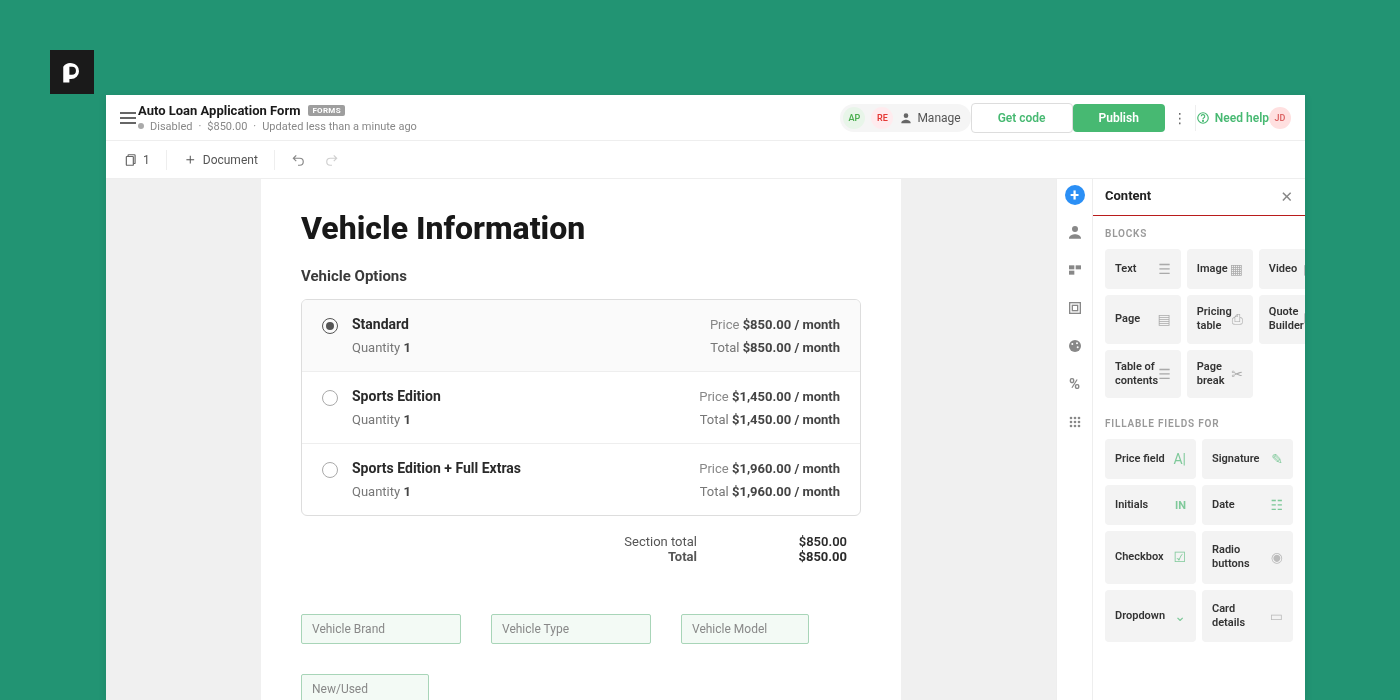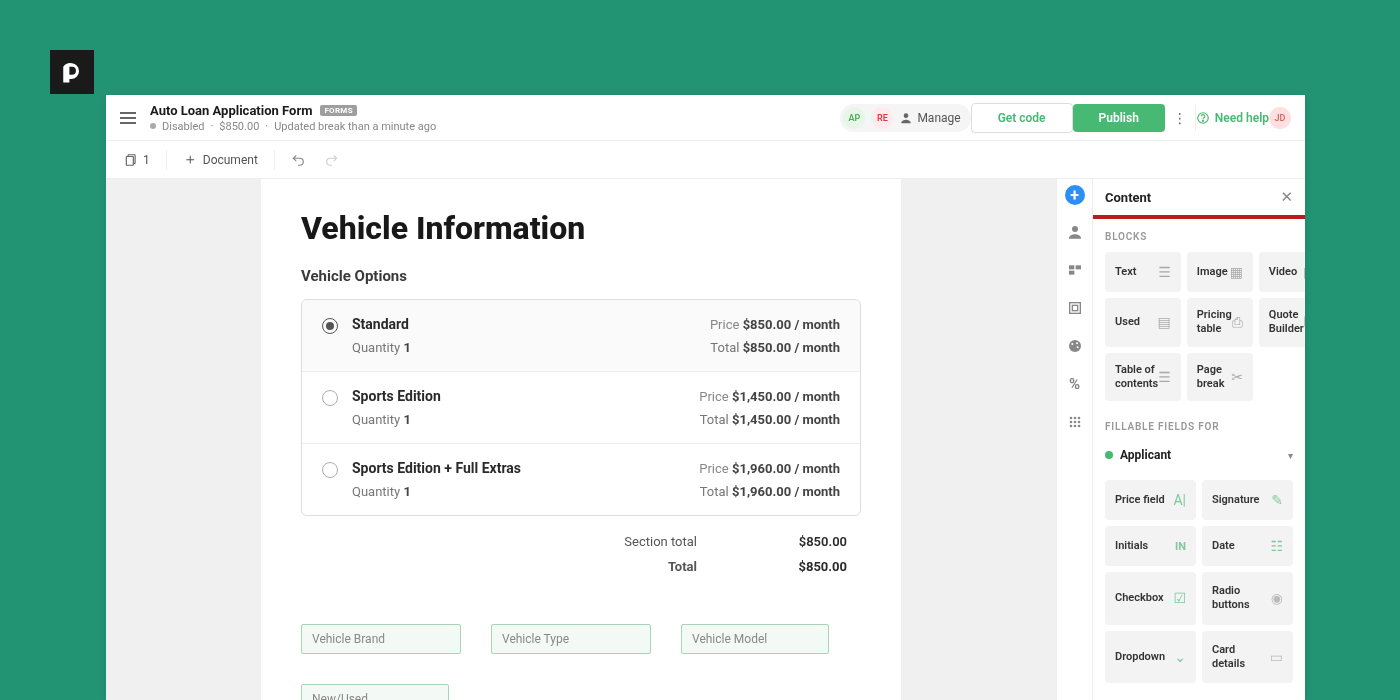--- a/index.html
+++ b/index.html
@@ -1,21 +1,21 @@
 <!DOCTYPE html>
 <html><head>
 <meta charset="utf-8">
 <style>
 *{box-sizing:border-box;margin:0;padding:0;font-family:-apple-system,BlinkMacSystemFont,"Segoe UI",Roboto,sans-serif}
 body{background:#229473;width:1400px;height:700px;overflow:hidden;position:relative}
 .logo{position:absolute;top:50px;left:50px;width:44px;height:44px;background:#1a1a1a;color:#fff;display:flex;align-items:center;justify-content:center;z-index:10}
 .logo svg{width:28px;height:28px}
 .app{position:absolute;top:95px;left:106px;right:95px;bottom:0;background:#fff;display:flex;flex-direction:column;box-shadow:0 2px 8px rgba(0,0,0,0.1)}
 .topbar{display:flex;align-items:center;justify-content:space-between;padding:8px 14px;border-bottom:1px solid #eee;height:46px}
-.topbar-left{display:flex;align-items:center;gap:14px}
+.topbar-left{display:flex;align-items:center;gap:2px}
 .hamburger{display:flex;flex-direction:column;gap:3px;cursor:pointer}
 .hamburger span{width:16px;height:2px;background:#666}
 .title-block{display:flex;flex-direction:column;gap:2px}
 .title-row{display:flex;align-items:center;gap:8px}
 .doc-title{font-size:13px;font-weight:700;color:#1a1a1a}
 .forms-badge{font-size:8px;font-weight:700;background:#9e9e9e;color:#fff;padding:1px 4px;border-radius:2px;letter-spacing:0.3px}
 .meta-row{display:flex;align-items:center;gap:6px;font-size:11px;color:#888}
 .meta-dot{width:6px;height:6px;border-radius:50%;background:#aaa}
 .topbar-right{display:flex;align-items:center;}
 .avatar-group{display:flex;align-items:center;background:#f5f5f5;border-radius:16px;padding:3px 10px 3px 3px;gap:6px}
@@ -46,34 +46,34 @@
 .opt.sel .radio{border-color:#555}
 .opt.sel .radio::after{content:"";width:8px;height:8px;border-radius:50%;background:#555}
 .opt-body{flex:1}
 .opt-row{display:flex;justify-content:space-between;align-items:baseline;margin-bottom:8px}
 .opt-name{font-size:14px;font-weight:700;color:#2a2a2a}
 .opt-price{font-size:13px;color:#444}
 .opt-price .lbl{color:#888;font-weight:400}
 .opt-price .val{font-weight:700}
 .opt-row2{display:flex;justify-content:space-between;font-size:13px;color:#777}
 .opt-row2 .val{font-weight:700;color:#444}
-.totals{display:flex;flex-direction:column;align-items:flex-end;gap:10px;padding-right:14px;margin-bottom:50px}
+.totals{display:flex;flex-direction:column;align-items:flex-end;gap:0;padding-right:14px;margin-bottom:50px}
 .totals .trow{display:flex;gap:80px;font-size:13px}
 .totals .tlbl{color:#555}
 .totals .tval{font-weight:600;color:#2a2a2a;min-width:70px;text-align:right}
 .totals .trow.bold .tlbl,.totals .trow.bold .tval{font-weight:700}
 .fields-row{display:flex;gap:30px;margin-bottom:30px}
 .placeholder-field{border:1px solid #a8d5b8;background:#f3faf5;padding:7px 10px;font-size:12px;color:#888;width:160px;border-radius:2px}
-.placeholder-field:last-child{width:148px}
+.placeholder-field:last-child{width:128px}
 .rail{width:36px;border-left:1px solid #eee;display:flex;flex-direction:column;align-items:center;padding-top:6px;gap:16px}
 .rail-btn{width:22px;height:22px;display:flex;align-items:center;justify-content:center;color:#888;cursor:pointer;font-size:15px}
 .rail-btn.active{color:#47b972}
 .rail-btn.plus{background:#2b8ff5;color:#fff;border-radius:50%;width:20px;height:20px;font-size:16px;font-weight:700}
 .sidepanel{width:213px;border-left:1px solid #eee;display:flex;flex-direction:column}
-.sp-head{display:flex;align-items:center;justify-content:space-between;padding:9px 12px;border-bottom:4px solid #b91c1c}
+.sp-head{display:flex;align-items:flex-start;justify-content:space-between;padding:9px 12px;border-bottom:1px solid #b91c1c}
 .sp-title{font-size:13px;font-weight:700;color:#222}
 .close-x{color:#888;cursor:pointer;font-size:15px}
 .sp-body{padding:12px;overflow:auto;flex:1}
 .sp-label{font-size:10px;font-weight:600;color:#999;letter-spacing:0.8px;margin-bottom:10px}
 .block-grid{display:grid;grid-template-columns:1fr 1fr 1fr;gap:6px;margin-bottom:20px}
 .block-item{background:#f3f3f3;border-radius:4px;padding:10px 10px;display:flex;justify-content:space-between;align-items:center;cursor:pointer;min-height:40px}
 .block-item .bn{font-size:11px;font-weight:600;color:#333;line-height:1.3}
 .block-item .bi{color:#aaa;font-size:14px}
 .ff-selector{display:flex;align-items:center;justify-content:space-between;padding:6px 0;margin-bottom:12px;cursor:pointer}
 .ff-selector .sel-left{display:flex;align-items:center;gap:7px}
@@ -108,21 +108,21 @@
         <div class="title-row">
           <span class="doc-title">Auto Loan Application Form</span>
           <span class="forms-badge">FORMS</span>
         </div>
         <div class="meta-row">
           <span class="meta-dot"></span>
           <span>Disabled</span>
             <span>·</span>
           <span>$850.00</span>
             <span>·</span>
-          <span>Updated break than a minute ago</span>
+          <span>Updated less than a minute ago</span>
         </div>
       </div>
     </div>
     <div class="topbar-right">
       <div class="avatar-group">
         <span class="avatar ap">AP</span>
         <span class="avatar re">RE</span>
         <span class="manage-link">
           <svg width="14" height="14" viewBox="0 0 24 24" fill="#666">
               <path d="M12 12a4 4 0 1 0 0-8 4 4 0 0 0 0 8zm-8 8c0-3 5-5 8-5s8 2 8 5v1H4z"></path>
@@ -297,48 +297,41 @@
             </div>
           <div class="block-item">
               <span class="bn">Image</span>
               <span class="bi">▦</span>
             </div>
           <div class="block-item">
               <span class="bn">Video</span>
               <span class="bi">▶</span>
             </div>
           <div class="block-item">
-              <span class="bn">Used</span>
+              <span class="bn">Page</span>
               <span class="bi">▤</span>
             </div>
           <div class="block-item">
               <span class="bn">Pricing table</span>
               <span class="bi">⎙</span>
             </div>
           <div class="block-item">
               <span class="bn">Quote Builder</span>
               <span class="bi">⎘</span>
             </div>
           <div class="block-item">
               <span class="bn">Table of contents</span>
               <span class="bi">☰</span>
             </div>
           <div class="block-item">
               <span class="bn">Page break</span>
               <span class="bi">✂</span>
             </div>
         </div>
         <div class="sp-label">FILLABLE FIELDS FOR</div>
-        <div class="ff-selector">
-          <div class="sel-left">
-              <span class="ff-dot"></span>
-              <span class="ff-name">Applicant</span>
-            </div>
-          <span class="ff-caret">▾</span>
-        </div>
         <div class="field-grid">
           <div class="field-item">
               <span class="fn">Price field</span>
               <span class="fi">A|</span>
             </div>
           <div class="field-item">
               <span class="fn">Signature</span>
               <span class="fi">✎</span>
             </div>
           <div class="field-item">

